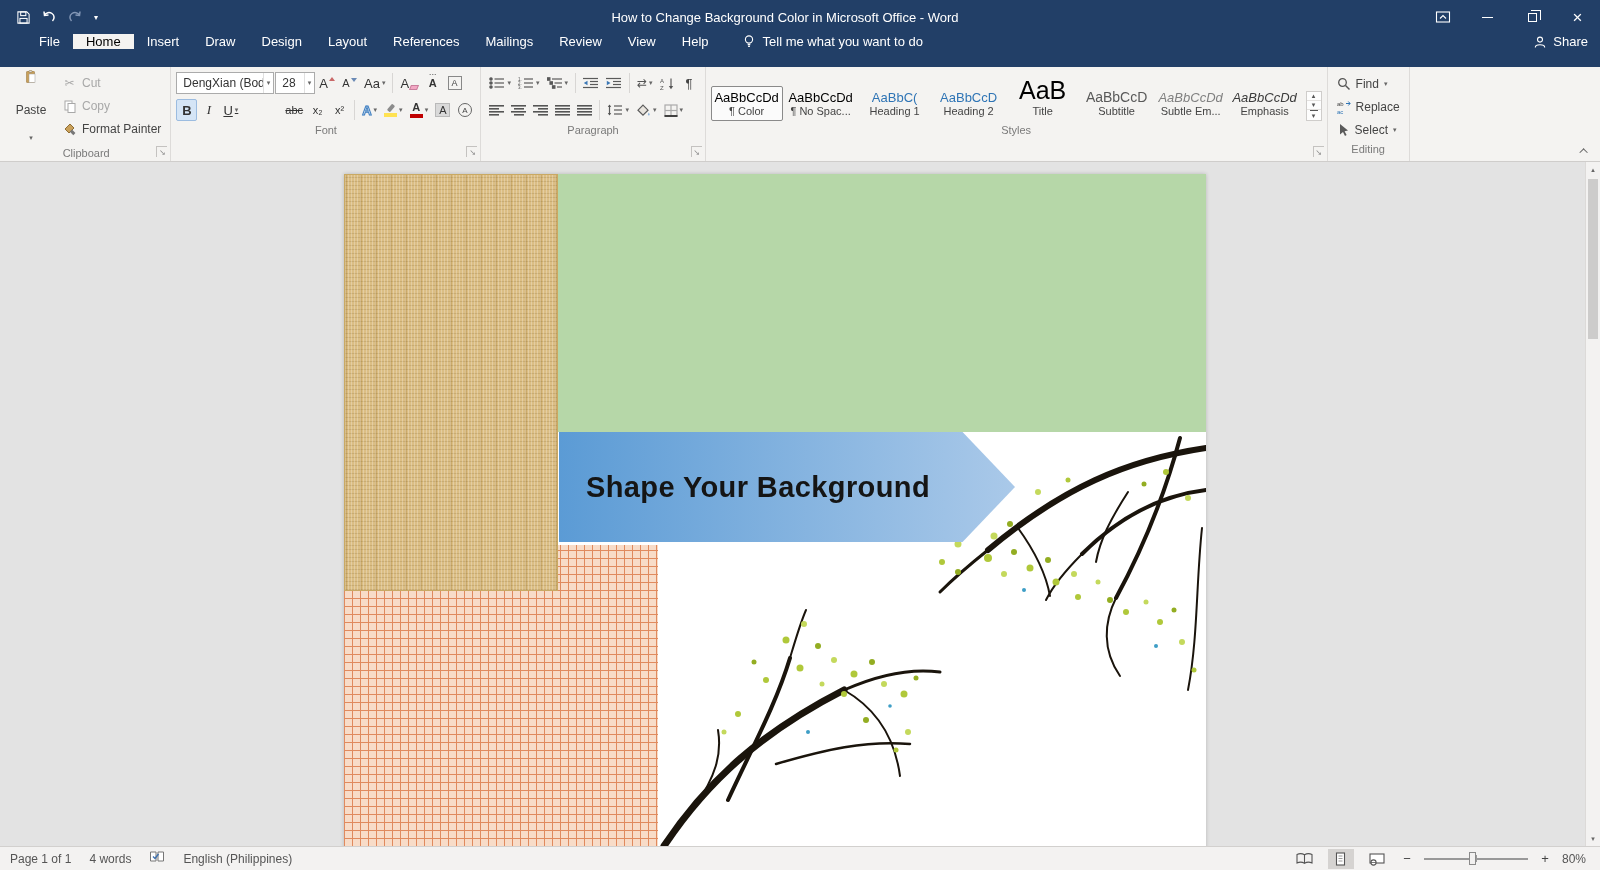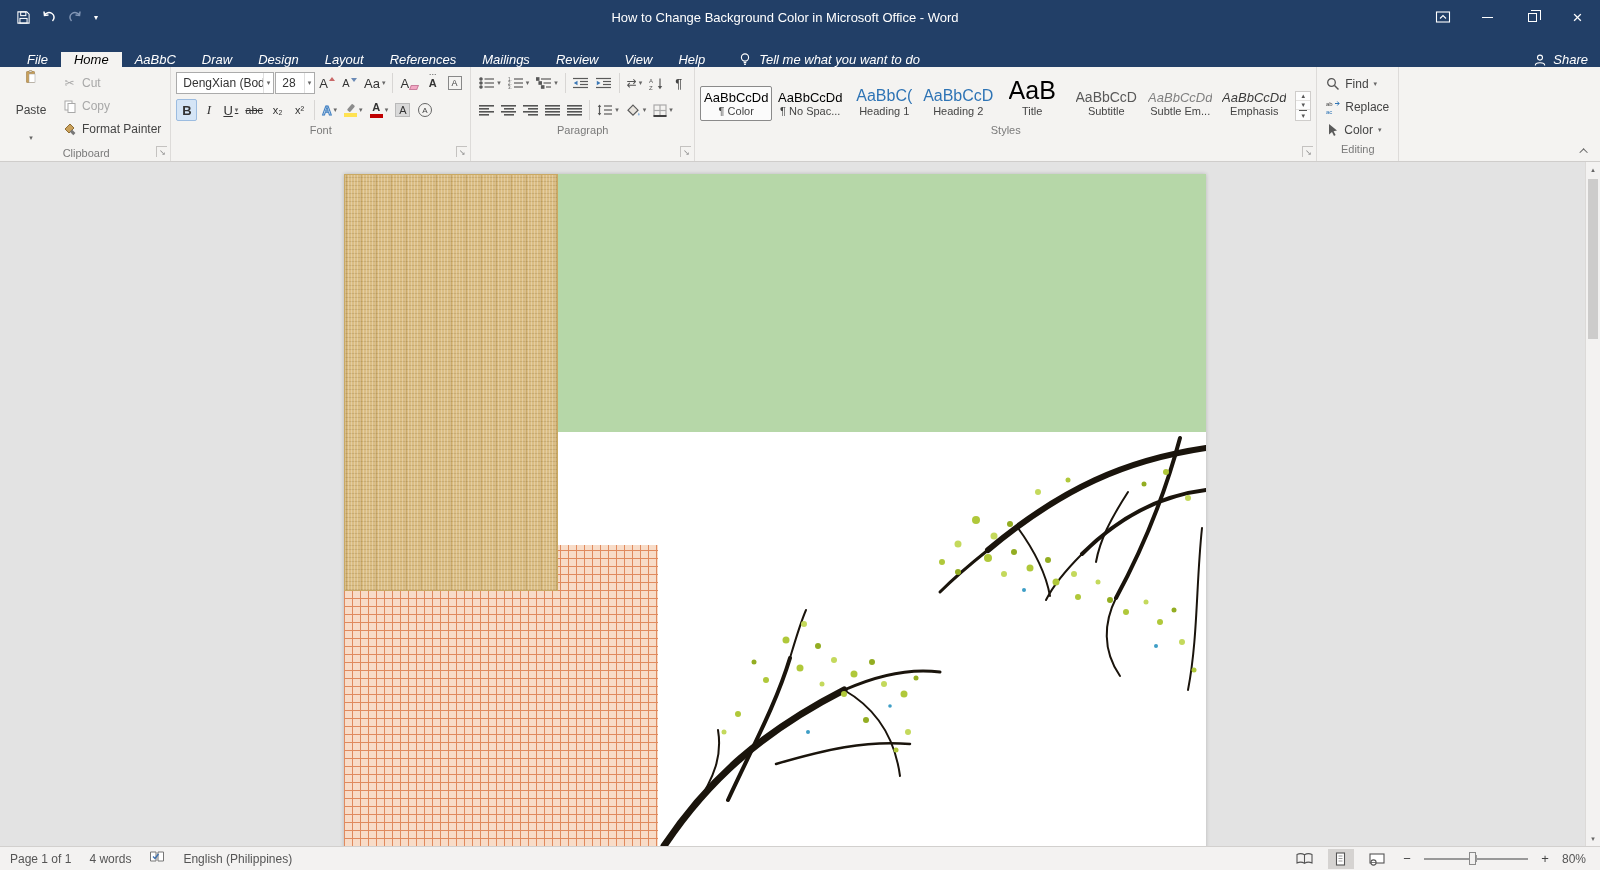--- a/index.html
+++ b/index.html
@@ -17,21 +17,21 @@
   .qat .qat-more { width:16px; font-size:8px; }
   .win-title { flex:1; text-align:center; font-size:13px; white-space:nowrap; overflow:hidden; }
   .win-controls { display:flex; height:34px; flex:0 0 auto; }
   .win-controls button { width:45px; height:34px; display:flex; align-items:center; justify-content:center; color:#fff; }
   .min-bar { width:11px; border-top:1.5px solid #fff; display:block; }
   .restore-box { width:9px; height:9px; border:1px solid #fff; position:relative; display:block; }
   .restore-box::before { content:""; position:absolute; top:-4px; left:2px; width:9px; height:9px; border:1px solid #fff; border-bottom:none; border-left:none; }
   .close-x { font-size:17px; line-height:1; }
 
   
-  .tabbar { height:33px; background:var(--titlebar,#223f67); display:flex; align-items:flex-end; padding-left:14px; color:#fff; flex:0 0 auto;font-style:italic; }
+  .tabbar { height:33px; background:var(--titlebar,#223f67); display:flex; align-items:flex-start; padding-left:26px; color:#fff; flex:0 0 auto; }
   .tab { padding:0 13px; font-size:13px; display:flex; align-items:center; }
   .tab.active { background:var(--ribbonbg,#f4f3f1); color:#000000; }
   .tellme { display:flex; align-items:center; gap:7px; margin-left:20px; font-size:13px; }
   .share { margin-left:auto; margin-right:12px; display:flex; align-items:center; gap:6px; font-size:13px; }
 
   
   .ribbon { height:95px; background:var(--ribbonbg,#f4f3f1); border-bottom:1px solid #cfcdcb; display:flex; position:relative; flex:0 0 auto; padding-left:2px; }
   .grp { position:relative; border-right:1px solid #ddDBd9; display:flex; flex-direction:column; padding:3px 5px 0; }
   .grp-main { flex:1; display:flex; align-items:flex-start; }
   .grp-label { height:17px; display:flex; align-items:center; justify-content:center; font-size:11px; color:#7a7a7a; }
@@ -55,21 +55,21 @@
   .combo.name { width:98px;justify-content:flex-end; } .combo.name .cval { flex:1; }
   .combo.size { width:40px; } .combo.size .cval { flex:1; }
   .rbtn { height:22px; min-width:21px; padding:0 2px; display:inline-flex; align-items:center; justify-content:center; font-size:13px; color:#333; border:1px solid transparent; border-radius:2px; position:relative; }
   .rbtn.sel { background:#d5e5f6; border-color:#9cbce0; }
   .rbtn .car { font-size:7px; color:#666; margin-left:2px; }
   .tri-up { width:0; height:0; border-left:3px solid transparent; border-right:3px solid transparent; border-bottom:4px solid #c96868; margin:-8px 0 0 1px; }
   .tri-dn { width:0; height:0; border-left:3px solid transparent; border-right:3px solid transparent; border-top:4px solid #6a89b5; margin:-6px 0 0 1px; }
   .b { font-weight:700; }
   .i { font-style:italic; font-family:"Liberation Serif",serif; }
   .u { text-decoration:underline; }
-  .strike { text-decoration:line-through; font-size:11px; }
+  .strike { text-decoration:line-through; font-size:11px;margin-left:40px; }
   .eraser { width:8px; height:5px; background:#f2a7c3; border:1px solid #c97f9d; transform:skewX(-22deg); margin:8px 0 0 1px; }
   .fx { color:#fff; -webkit-text-stroke:1px #3f7fc1; text-shadow:0 0 1px #3f7fc1; font-weight:700; }
   .colstack { display:flex; flex-direction:column; align-items:center; line-height:1; }
   .colstack .ltr { font-size:11px; font-weight:700; }
   .cbar { width:13px; height:4px; margin-top:1px; }
   .cbar.red { background:var(--fontred,#c00000); }
   .cbar.yel { background:var(--highlight,#ffe252); }
   .pen { width:4px; height:8px; background:#8c8c8c; border-radius:1px; transform:rotate(40deg); margin-bottom:0; }
   .shadA { background:#d9d9d9; border:1px solid #b9b9b9; padding:0 3px; font-size:11px; }
   .circleA { width:14px; height:14px; border:1px solid #666; border-radius:50%; font-size:8px; display:flex; align-items:center; justify-content:center; color:#444; }
@@ -90,21 +90,21 @@
   .micon { stroke:#5a5a5a; stroke-width:1.2; fill:none; }
   .micon text { stroke:none; fill:#555; }
 
   
   .grp.styles { flex:0 0 auto; }
   .styles-main { display:flex; align-items:flex-end; gap:2px; padding-top:2px; }
   .style-card { width:72px; display:flex; flex-direction:column; align-items:center; justify-content:flex-end; padding:3px 2px 3px; border:1px solid transparent; border-radius:2px; }
   .style-card .prev { flex:1; display:flex; align-items:center; font-size:13px; color:#000; white-space:nowrap; overflow:hidden; }
   .style-card .sname { font-size:11px; color:#444; white-space:nowrap; overflow:hidden; }
   .style-card.selected { border-color:#8a8a8a; background:#fbfbfb; }
-  .style-card.h1 .prev, .style-card.h2 .prev { color:var(--headingblue,#2e74b5); font-size:16px; }
+  .style-card.h1 .prev, .style-card.h2 .prev { color:var(--headingblue,#2e74b5); font-size:13px; }
   .style-card.titleS .prev { font-size:25px; }
   .style-card.subtitleS .prev { color:#595959; font-size:14px; }
   .style-card.subtleS .prev { font-style:italic; color:#808080; }
   .style-card.emphS .prev { font-style:italic; color:#3b3b3b; }
   .styles-scroll { width:16px; display:flex; flex-direction:column; border:1px solid #cfcdcb; margin-left:3px; background:#fdfdfd; }
   .styles-scroll button { flex:1; font-size:7px; color:#555; display:flex; align-items:center; justify-content:center; border-bottom:1px solid #e3e1df; flex-direction:column; }
   .styles-scroll button:last-child { border-bottom:none; }
   .morebar { width:8px; border-top:1px solid #555; margin-bottom:1px; display:block; }
 
   
@@ -198,21 +198,21 @@
         </button>
       <button>
           <span class="close-x">×</span>
         </button>
     </div>
   </header>
 
   <nav class="tabbar">
     <span class="tab">File</span>
     <span class="tab active">Home</span>
-    <span class="tab">AaBbC</span>
+    <span class="tab">Insert</span>
     <span class="tab">Draw</span>
     <span class="tab">Design</span>
     <span class="tab">Layout</span>
     <span class="tab">References</span>
     <span class="tab">Mailings</span>
     <span class="tab">Review</span>
     <span class="tab">View</span>
     <span class="tab">Help</span>
     <div class="tellme">
       <svg width="14" height="15" viewBox="0 0 14 15">
@@ -554,21 +554,21 @@
               <text x="0" y="6" font-size="6" fill="#444">ab</text>
               <text x="0" y="13.5" font-size="6" fill="#2e74b5">ac</text>
               <path d="M9 3.5 h4 M11.3 1.5 l1.8 2 -1.8 2" fill="none" stroke="#2e74b5" stroke-width="1"></path>
             </svg>
           <span>Replace</span>
         </button>
         <button class="edit-row">
           <svg width="13" height="14" viewBox="0 0 13 14">
               <polygon points="3,1 3,11.5 6,9 8,13 9.6,12.1 7.6,8.2 11,7.6" fill="#5a5a5a"></polygon>
             </svg>
-          <span>Color</span>
+          <span>Select</span>
           <span class="car">▾</span>
         </button>
       </div>
       <div class="grp-label">
           <span>Editing</span>
         </div>
     </div>
 
     <div class="grp spacer"></div>
     <button class="collapse-ribbon">
@@ -648,20 +648,23 @@
           <circle cx="208" cy="288" r="3" fill="#93ad22"></circle>
             <circle cx="66" cy="300" r="2.5" fill="#c4d95c"></circle>
           <circle cx="80" cy="282" r="3" fill="#b0c83a"></circle>
           <circle cx="150" cy="300" r="2" fill="#3e9ec6"></circle>
             <circle cx="232" cy="274" r="1.8" fill="#3e9ec6"></circle>
         </g>
       </svg>
 
       <div class="sh-orange"></div>
       <div class="sh-tan"></div>
+      <div class="banner">
+        <span>Shape Your Background</span>
+      </div>
     </div>
 
     <div class="vscroll">
       <div class="vs-up">
           <span>▴</span>
         </div>
       <div class="vs-thumb"></div>
       <div class="vs-down">
           <span>▾</span>
         </div>

